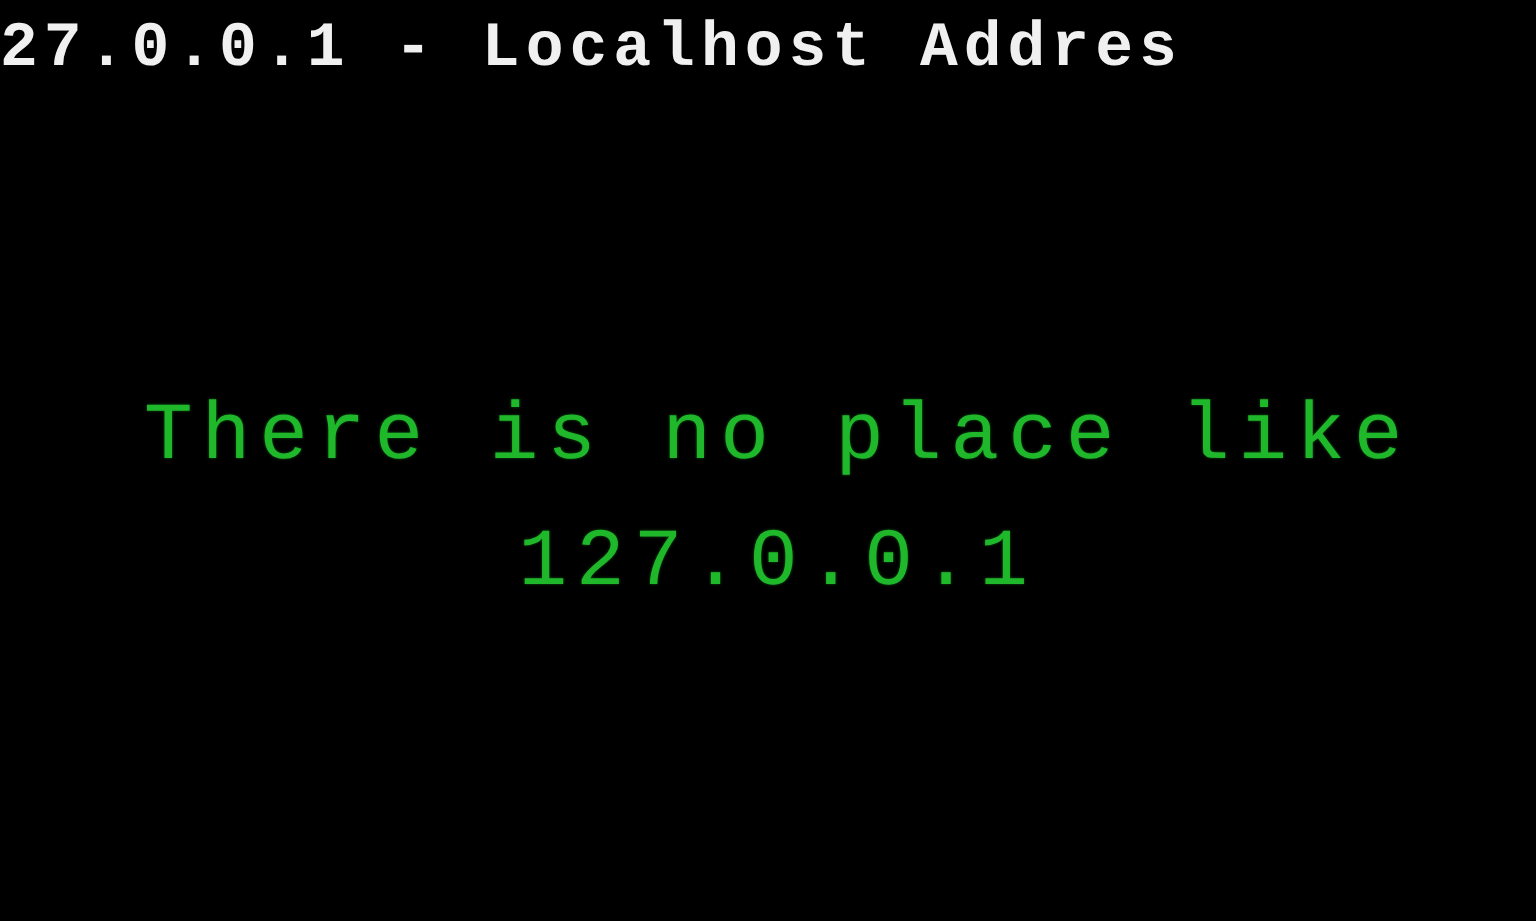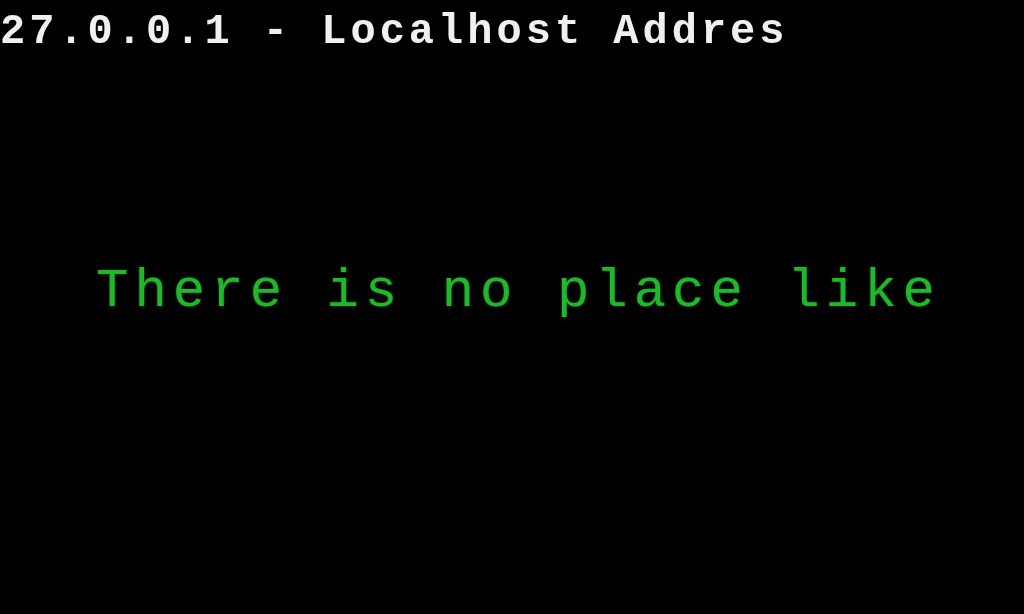--- a/index.html
+++ b/index.html
@@ -43,13 +43,14 @@
       padding-left: 13px;
     }
   </style>
 </head>
 <body>
 
 <div class="header-text">27.0.0.1 - Localhost Addres</div>
 
 <div class="main-content">
   <div class="slogan-line">There is no place like</div>
+  <div class="slogan-line">127.0.0.1</div>
 </div>
 
 </body></html>

